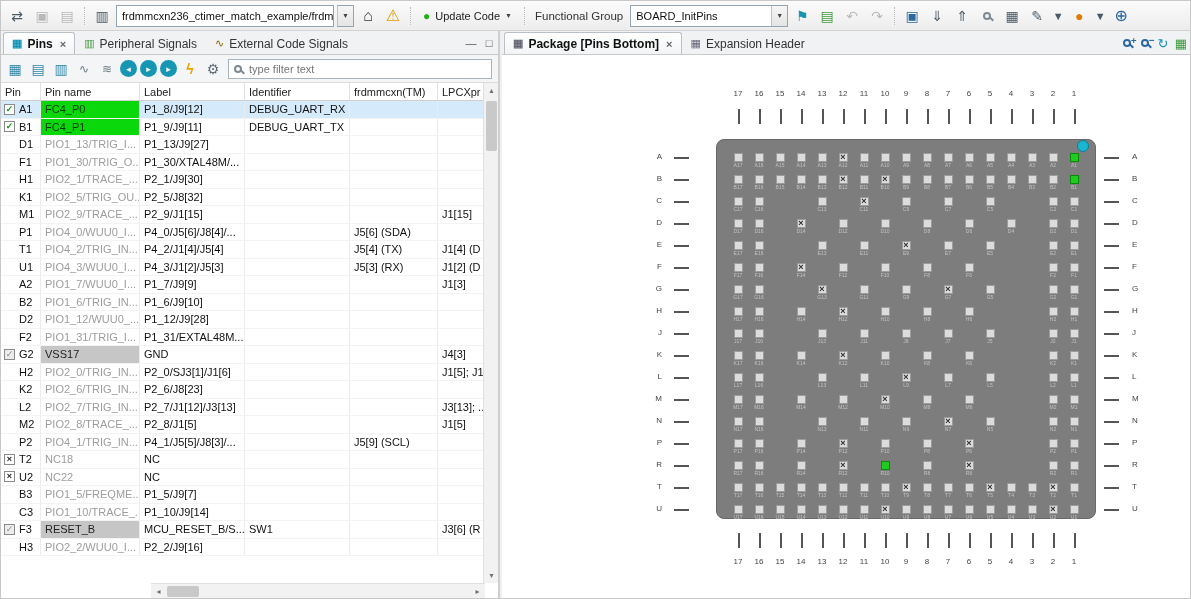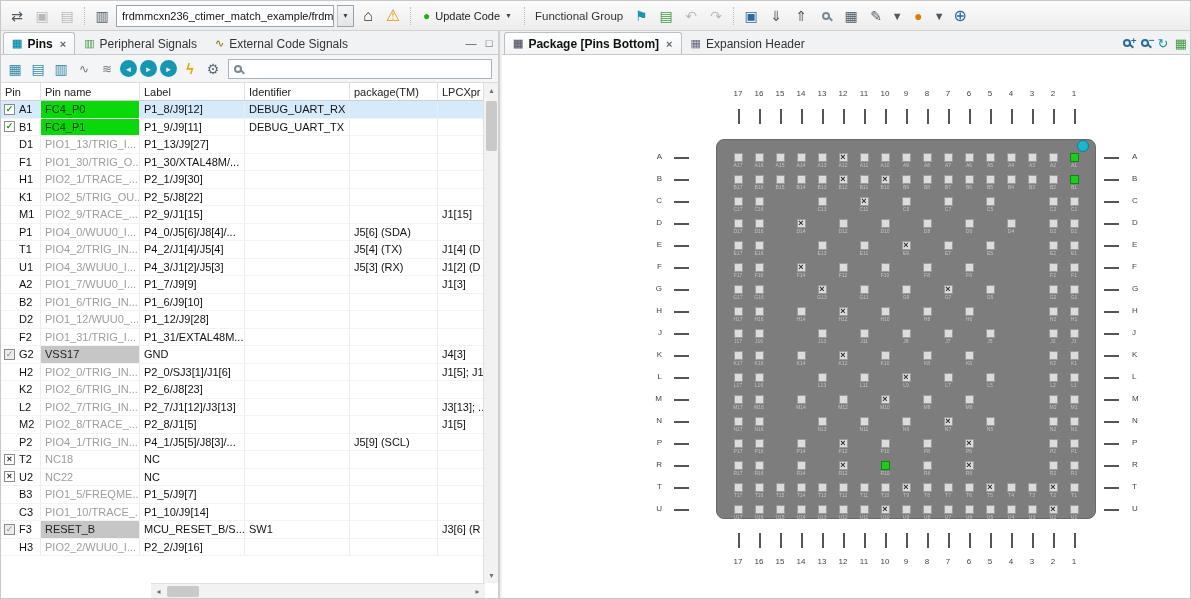--- a/index.html
+++ b/index.html
@@ -130,20 +130,24 @@
     <span class="tb-icon" style="font-size:16px;color:#333;">⌂</span>
     <span class="tb-icon wicon">⚠</span>
     <span class="grip"></span>
     <div class="update-btn">
       <span class="update-dot">●</span>
       <span>Update Code</span>
       <span class="caret">▼</span>
     </div>
     <span class="grip"></span>
     <span class="tb-label">Functional Group</span>
+    <div class="combo fg-combo">
+      <span class="ctext" style="flex:1;">BOARD_InitPins</span>
+      <span class="carrow">▼</span>
+    </div>
     <span class="tb-icon teal">⚑</span>
     <span class="tb-icon green-ico">▤</span>
     <span class="tb-icon disabled">↶</span>
     <span class="tb-icon disabled">↷</span>
     <span class="grip"></span>
     <span class="tb-icon blue">▣</span>
     <span class="tb-icon">⇓</span>
     <span class="tb-icon">⇑</span>
     <span class="tb-icon disabled">
         <span class="mag"></span>
@@ -182,30 +186,31 @@
       <span class="lt-icon tbl-ico">▥</span>
       <span class="lt-icon wave-ico">∿</span>
       <span class="lt-icon wave-ico">≋</span>
       <span class="tealbtn">◂</span>
       <span class="tealbtn">▸</span>
       <span class="tealbtn">▸</span>
       <span class="lt-icon bolt">ϟ</span>
       <span class="lt-icon gear">⚙</span>
       <div class="filterbox">
         <span class="mag"></span>
+        <input type="text" placeholder="type filter text" style="">
       </div>
     </div>
 
     <div class="tablewrap">
       <div class="thead" id="tbl-head">
           <div class="hcell">Pin</div>
           <div class="hcell">Pin name</div>
           <div class="hcell">Label</div>
           <div class="hcell">Identifier</div>
-          <div class="hcell">package(TM)</div>
+          <div class="hcell">frdmmcxn(TM)</div>
           <div class="hcell">LPCXpr</div>
         </div>
       <div id="tbl-body">
           <div class="trow selected">
             <div class="cell pin-cell">
               <div class="cbslot">
                 <div class="cb cb-green">✓</div>
               </div>
               <span>A1</span>
             </div>
@@ -260,21 +265,21 @@
             <div class="cell"></div>
             <div class="cell"></div>
             <div class="cell"></div>
           </div>
           <div class="trow">
             <div class="cell pin-cell">
               <div class="cbslot"></div>
               <span>K1</span>
             </div>
             <div class="cell name-cell muted">PIO2_5/TRIG_OU...</div>
-            <div class="cell">P2_5/J8[22]</div>
+            <div class="cell">P2_5/J8[32]</div>
             <div class="cell"></div>
             <div class="cell"></div>
             <div class="cell"></div>
           </div>
           <div class="trow">
             <div class="cell pin-cell">
               <div class="cbslot"></div>
               <span>M1</span>
             </div>
             <div class="cell name-cell muted">PIO2_9/TRACE_...</div>

